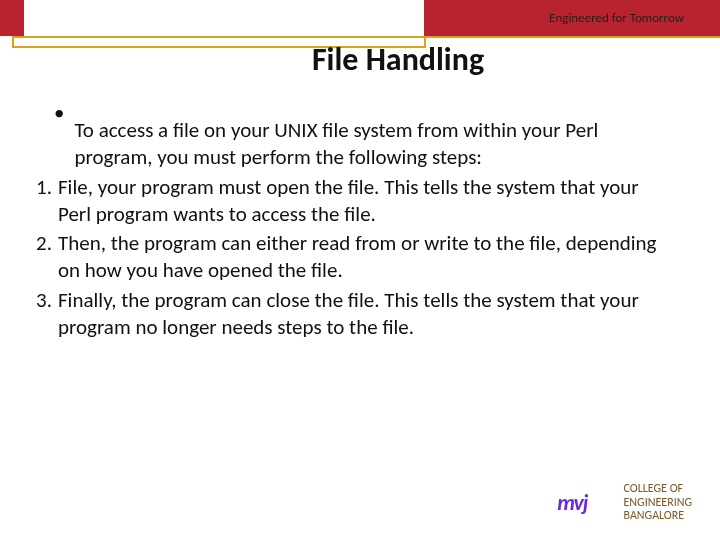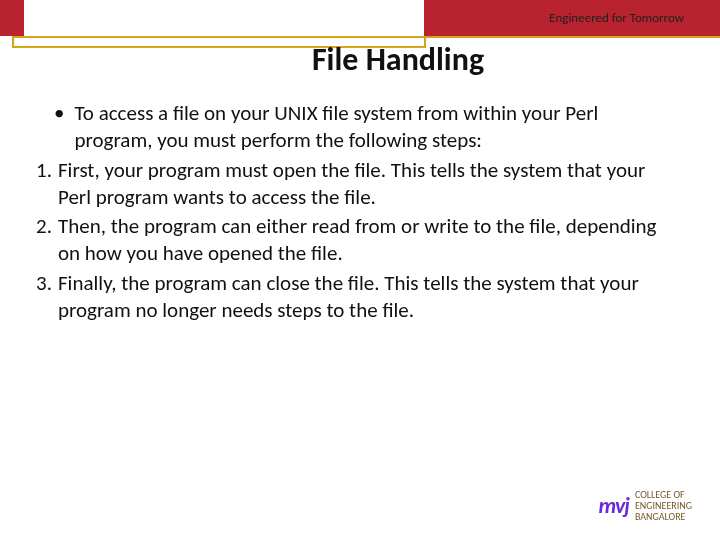--- a/index.html
+++ b/index.html
@@ -89,20 +89,21 @@
     display: flex;
     margin-bottom: 2px;
     padding-left: 18px;
   }
   .bullet-dot {
     margin-right: 10px;
     flex: 0 0 auto;
   }
   .bullet-text {
     flex: 1 1 auto;
+    margin-top: 17px;
   }
   .num-row {
     display: flex;
     margin-bottom: 2px;
   }
   .num-label {
     margin-right: 6px;
     flex: 0 0 auto;
   }
   .num-text {
@@ -117,24 +118,25 @@
     gap: 6px;
   }
   .logo-mark {
     font-weight: 900;
     font-size: 22px;
     color: #6d28d9;
     letter-spacing: -1px;
     font-style: italic;
   }
   .logo-sub {
-    font-size: 10px;
+    font-size: 12px;
     line-height: 1.1;
     color: #7a5a2a;
     text-transform: uppercase;
+    margin-left: 30px;
   }
 </style>
 </head>
 <body>
 
 <div class="topbar"></div>
 <div class="white-block"></div>
 <div class="gold-line"></div>
 <div class="gold-tab2"></div>
 <div class="gold-vert"></div>
@@ -143,21 +145,21 @@
 <div class="tagline">Engineered for Tomorrow</div>
 <div class="title">File Handling</div>
 
 <div class="content">
   <div class="bullet-row">
     <div class="bullet-dot">•</div>
     <div class="bullet-text">To access a file on your UNIX file system from within your Perl program, you must perform the following steps:</div>
   </div>
   <div class="num-row">
     <div class="num-label">1.</div>
-    <div class="num-text">First, your program must open the file. This tells the system that your Perl program wants to access the file.</div>
+    <div class="num-text">File, your program must open the file. This tells the system that your Perl program wants to access the file.</div>
   </div>
   <div class="num-row">
     <div class="num-label">2.</div>
     <div class="num-text">Then, the program can either read from or write to the file,  depending on how you have opened the file.</div>
   </div>
   <div class="num-row">
     <div class="num-label">3.</div>
     <div class="num-text">Finally, the program can close the file. This tells the system that your program no longer needs steps to the file.</div>
   </div>
 </div>

